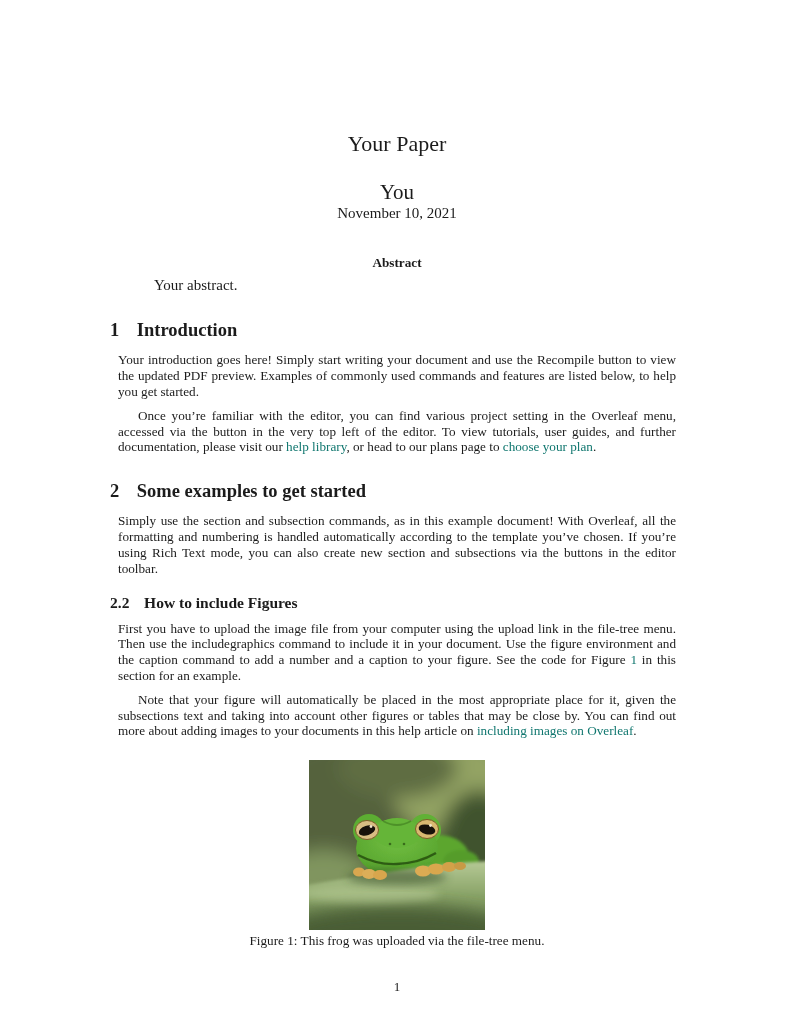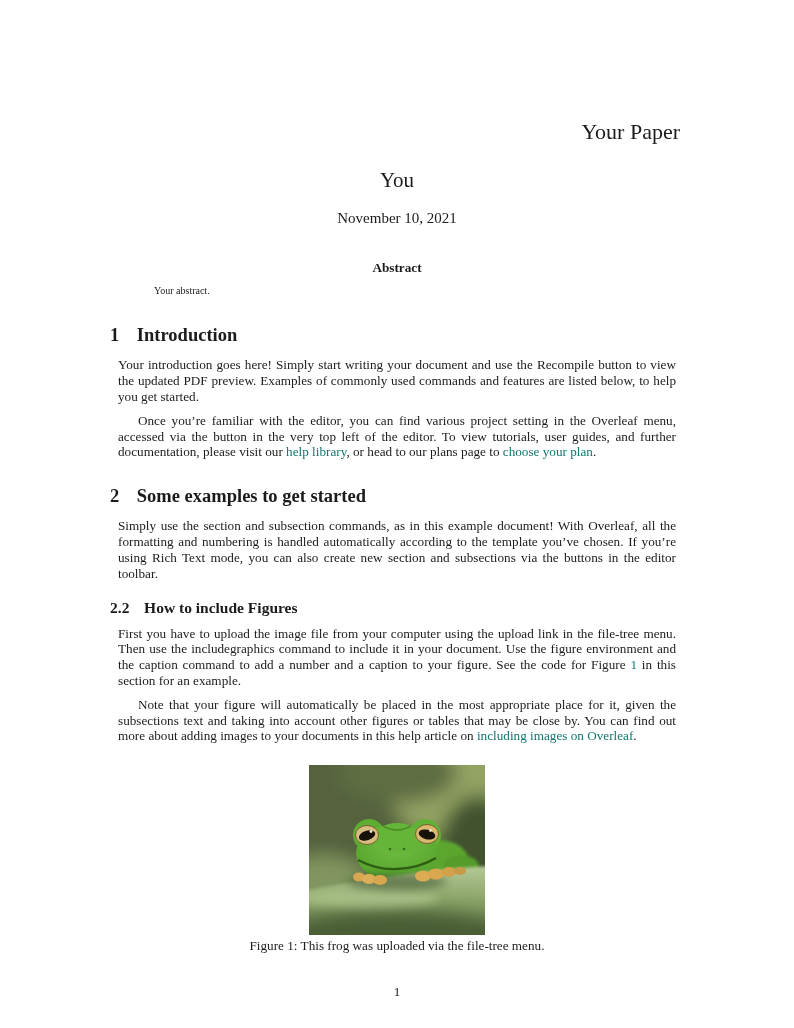--- a/index.html
+++ b/index.html
@@ -4,25 +4,25 @@
 <style>
   html, body { margin: 0; padding: 0; background: #ffffff; }
   .page {
     width: 794px; height: 1028px; background: #ffffff; overflow: hidden;
     position: relative; margin: 0 auto;
     font-family: "Liberation Serif", "DejaVu Serif", serif;
     color: #1b1b1b;
   }
   .content { padding: 0 110px; }
   .title-block { padding-top: 116px; text-align: center; }
-  .doc-title { font-size: 22px; line-height: 1.1; font-weight: normal; margin: 4px; text-align: right; }
+  .doc-title { font-size: 22px; line-height: 1.1; font-weight: normal; margin: 16px; }
   .doc-author { font-size: 21px; margin-top: 24px; }
-  .doc-date { font-size: 15px; margin-top: 17px; }
+  .doc-date { font-size: 15px; }
   .abstract-heading { margin-top: 33px; font-weight: bold; font-size: 13.2px; text-align: center; }
-  .abstract-text { margin: 7px 30px 0 30px; text-indent: 14px; font-size: 10px; line-height: 15.8px; text-align: justify; }
+  .abstract-text { margin: 7px 30px 0 30px; text-indent: 14px; font-size: 15px; line-height: 15.8px; text-align: justify; }
   .sec { font-size: 18.5px; font-weight: bold; margin: 26px 0 12px 0; line-height: 1.1; }
   .sec .num { margin-right: 0.95em; }
   .subsec { font-size: 15.5px; font-weight: bold; margin: 17px 0 10px 0; line-height: 1.1; }
   .subsec .num { margin-right: 0.95em; }
   .para { font-size: 13.2px; line-height: 15.8px; margin: 8px; text-align: justify; }
   .para.indent { text-indent: 20px; }
   a.link { color: #0f766e; text-decoration: none; cursor: pointer; }
   .figure-block { margin-top: 21px; text-align: center; font-size: 0; }
   .figure-caption { margin-top: 3px; text-align: center; font-size: 13.2px; }
   .page-number { margin-top: 30px; text-align: center; font-size: 13.2px; }

